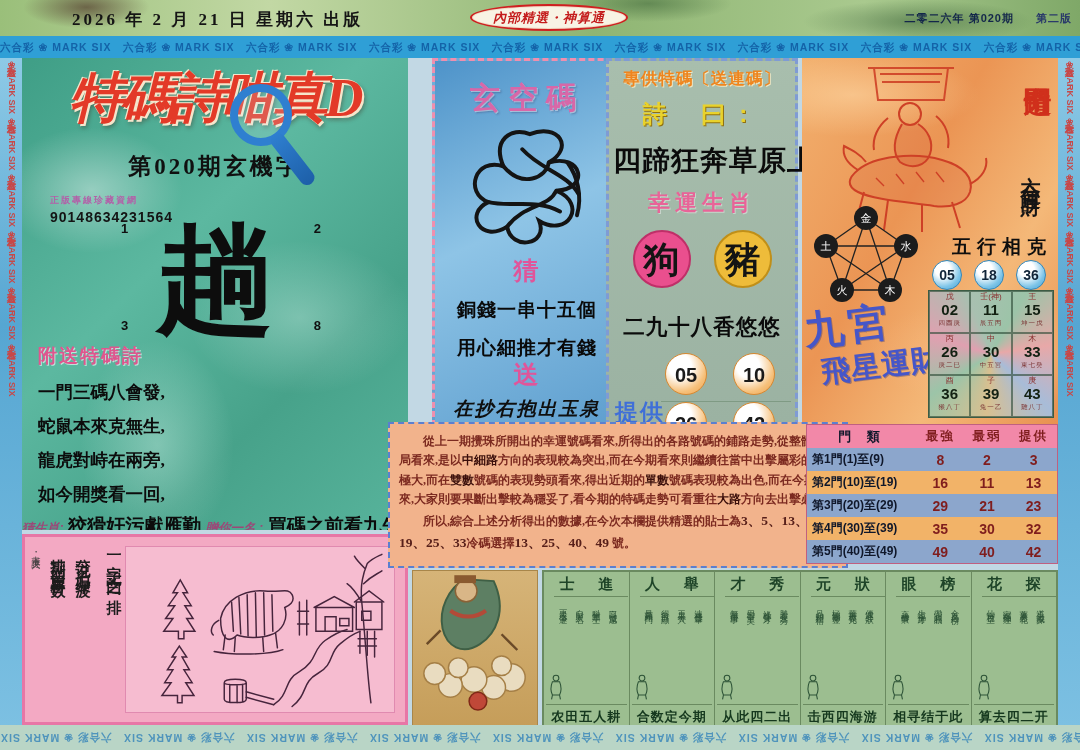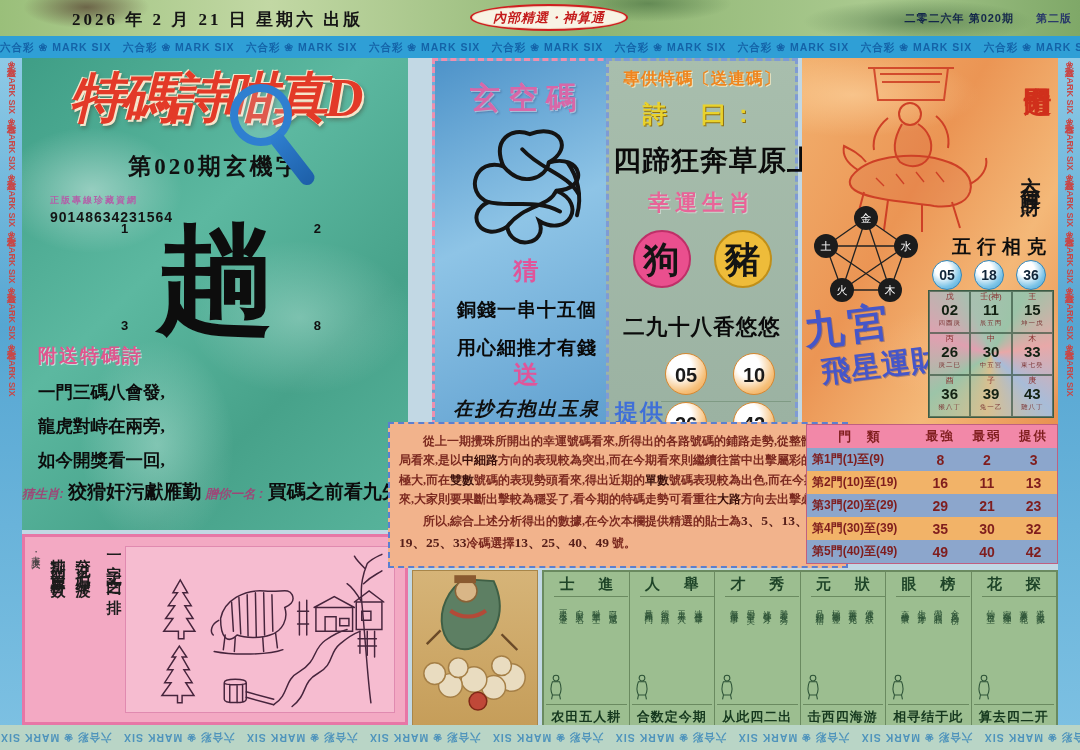--- a/index.html
+++ b/index.html
@@ -151,21 +151,21 @@
     font-family:Liberation Serif, serif; font-size:12px; font-weight:bold; color:#7c2a20; line-height:1.62; }
   .analysis .b { color:#3a0e0a; font-weight:900; }
   .analysis .nums { font-size:13.5px; color:#58201a; } 
 
   
   .gate-table { position:absolute; left:806px; top:424px; width:252px; height:140px; border:1px solid #c06080;
     display:flex; flex-direction:column; font-family:"Liberation Sans",sans-serif; }
   .gt-row { flex:1; display:flex; align-items:center; }
   .gt-head { background:#f288a8; color:#223066; font-weight:900; }
   .gt-row.blue { background:#8ca6cc; } .gt-row.orange { background:#f2b368; }
-  .gt-c0 { width:44%; padding-left:5px; font-size:12px; font-weight:900; color:#7f1d1d; white-space:nowrap; }
+  .gt-c0 { width:44%; padding-left:5px; font-size:12px; font-weight:900; color:#0f172a; white-space:nowrap; }
   .gt-c { width:18.66%; text-align:center; font-size:14px; font-weight:900; color:#7f1d1d; }
   .gt-head .gt-c0 { font-size:13px; letter-spacing:6px; text-align:center; padding-left:0; }
   .gt-head .gt-c { font-size:12.5px; letter-spacing:2px; }
 
   
   .deity { position:absolute; left:412px; top:570px; width:126px; height:160px;
     background:linear-gradient(#d6b478,#c59d59); border:1px solid #a8864a; overflow:hidden; }
   .deity svg { width:100%; height:100%; transform:rotate(180deg); }
   .columns-strip { position:absolute; left:542px; top:570px; width:516px; height:160px;
     background:#9cbe90; border:2px solid #6a8a60; display:flex; }
@@ -209,20 +209,21 @@
     <span class="corner-n cn1">1</span>
     <span class="corner-n cn2">2</span>
     <div class="bigchar">趟</div>
     <span class="corner-n cn3">3</span>
     <span class="corner-n cn8">8</span>
   </div>
   <div class="poem-row">
     <div class="poem-col">
       <div class="poem-h">附送特碼詩</div>
       <div class="poem-line">一門三碼八會發,</div>
+      <div class="poem-line">蛇鼠本來克無生,</div>
       <div class="poem-line">龍虎對峙在兩旁,</div>
       <div class="poem-line">如今開獎看一回,</div>
     </div>
   </div>
   <div class="hint-line">
     <span class="hint-label">猜生肖:</span>
     <span class="hint-value">狡猾奸污獻雁勤</span>
     <span class="gift-label"> 贈你一名 :</span>
     <span class="hint-value gift-value">買碼之前看九先</span>
   </div>

